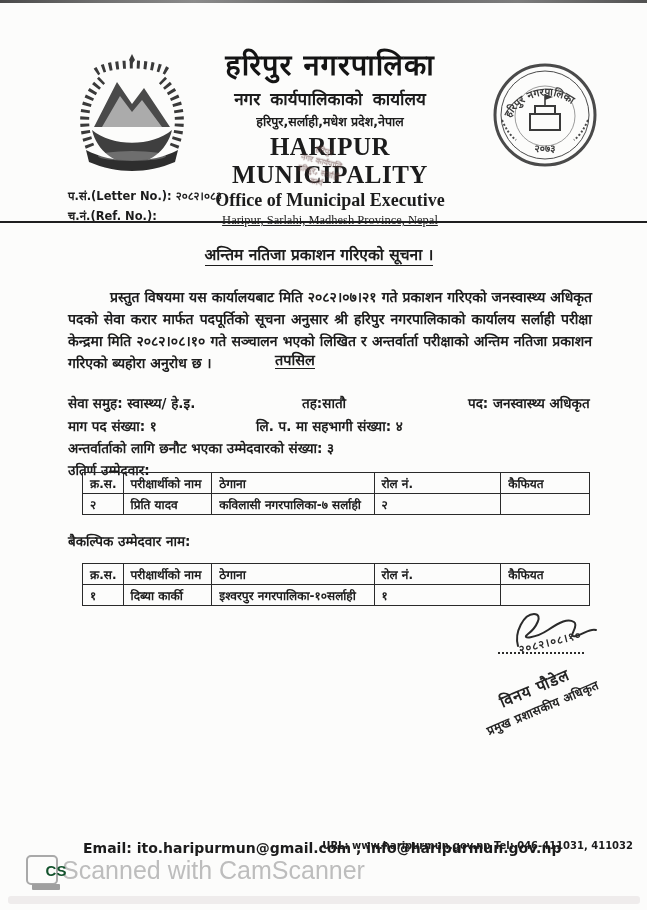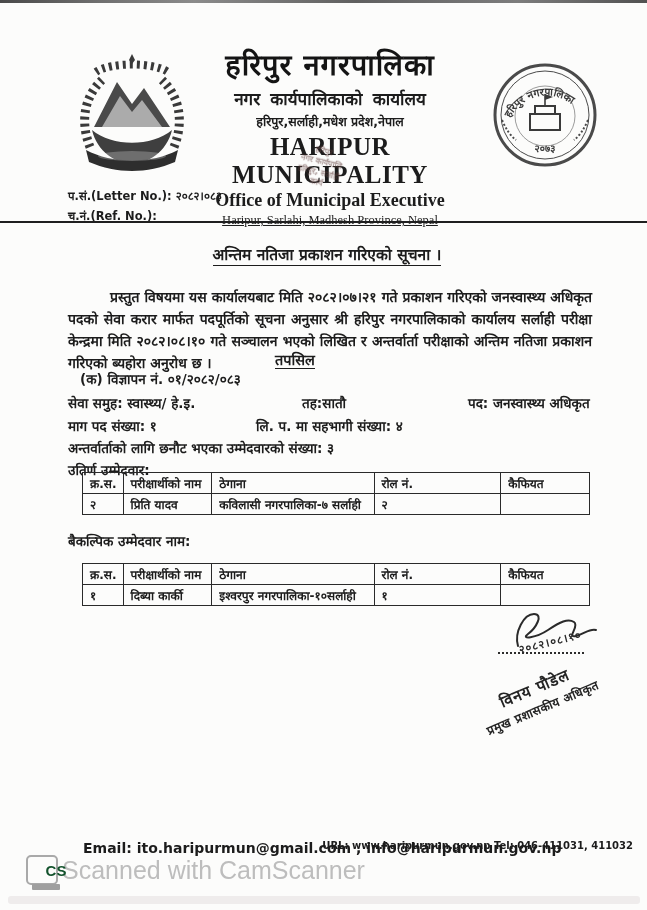--- a/index.html
+++ b/index.html
@@ -30,21 +30,21 @@
   .line-ref    { top:208px; }
   .divider { position:absolute; left:0; top:221px; width:647px; height:2px; background:#1f1f1f; }
 
   .center-stamp { position:absolute; left:250px; top:146px; width:140px;
     transform:rotate(14deg); text-align:center; color:rgba(96,62,60,.55);
     font-size:8px; font-weight:bold; line-height:1.35; filter:blur(.3px); }
 
   
   .date-line { position:absolute; top:222px; right:56px; font-size:14px; font-weight:bold;
     border-bottom:1.6px solid #1c1c1c; padding:0 2px 1px 14px; }
-  .heading { position:absolute; top:243px; left:16px; width:622px; text-align:center; }
+  .heading { position:absolute; top:243px; left:8px; width:622px; text-align:center; }
   .heading span { font-size:15.5px; font-weight:bold; border-bottom:1.6px solid #1c1c1c; padding-bottom:1px; }
   .para { position:absolute; left:68px; top:286px; width:524px; font-size:14px; font-weight:600;
     line-height:1.58; text-align:justify; text-indent:42px; }
   .tapasil { position:absolute; top:349px; left:0; width:590px; text-align:center; }
   .tapasil span { font-size:14.5px; font-weight:bold; border-bottom:1.5px solid #1c1c1c; }
 
   .detail { position:absolute; font-size:13.5px; font-weight:600; white-space:nowrap; }
   .d-advert { left:80px; top:370px; }
   .d-row2 { left:68px; top:394px; width:524px; }
   .d-row2 .p0 { position:absolute; left:0; }  .d-row2 .p1 { position:absolute; left:234px; } .d-row2 .p2 { position:absolute; left:400px; }
@@ -156,21 +156,20 @@
   <div class="heading">
     <span>अन्तिम नतिजा प्रकाशन गरिएको सूचना ।</span>
   </div>
 
   <div class="para">प्रस्तुत विषयमा यस कार्यालयबाट मिति २०८२।०७।२१ गते प्रकाशन गरिएको जनस्वास्थ्य अधिकृत पदको सेवा करार मार्फत पदपूर्तिको सूचना अनुसार श्री हरिपुर नगरपालिकाको कार्यालय सर्लाही परीक्षा केन्द्रमा मिति २०८२।०८।१० गते  सञ्चालन भएको लिखित र अन्तर्वार्ता परीक्षाको अन्तिम नतिजा प्रकाशन गरिएको ब्यहोरा अनुरोध छ ।</div>
 
   <div class="tapasil">
     <span>तपसिल</span>
   </div>
 
-  <div class="detail d-advert">(क)  विज्ञापन नं. ०१/२०८२/०८३</div>
   <div class="detail d-row2">
     <span class="p0">सेवा समुह: स्वास्थ्य/ हे.इ.</span>
     <span class="p1">तह:सातौ</span>
     <span class="p2">पद: जनस्वास्थ्य अधिकृत</span>
   </div>
   <div class="detail d-row3">
     <span class="p0">माग पद संख्या: १</span>
     <span class="p1">लि. प. मा सहभागी संख्या: ४</span>
   </div>
   <div class="detail d-interview">अन्तर्वार्ताको लागि छनौट भएका उम्मेदवारको संख्या: ३</div>

